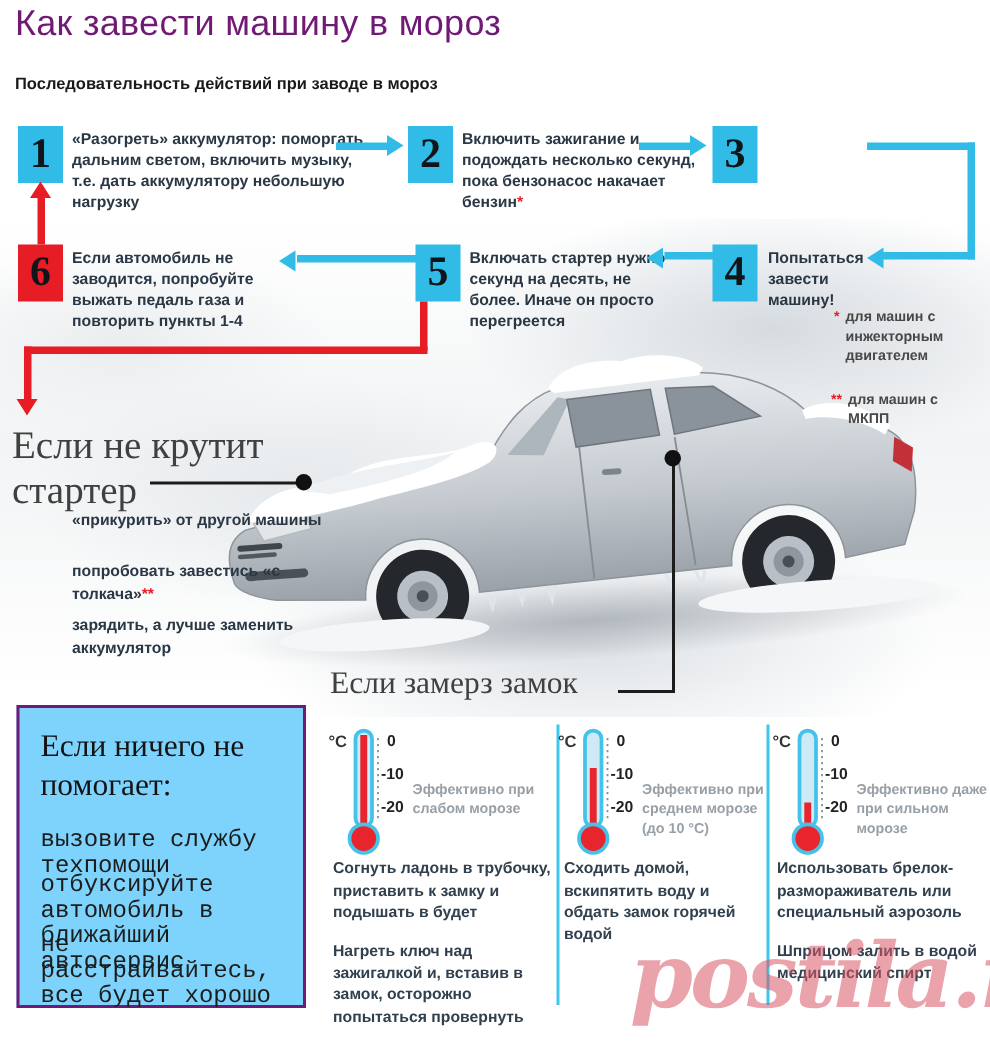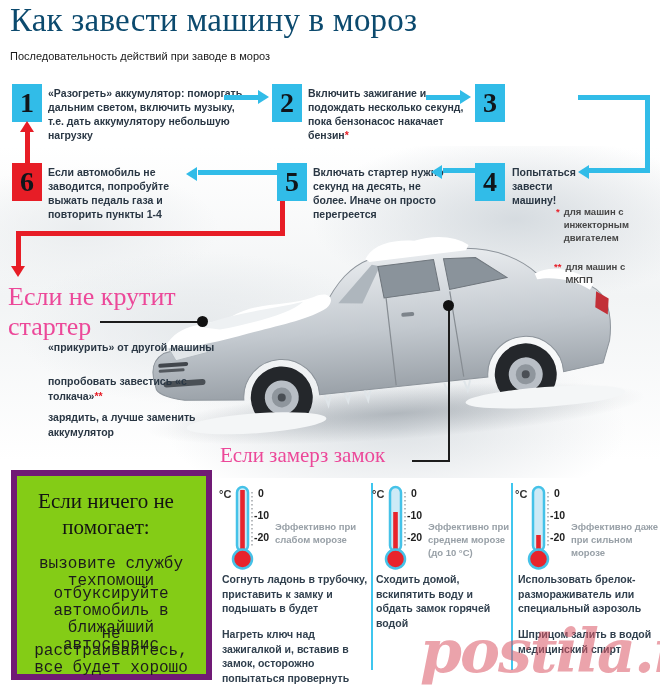--- a/index.html
+++ b/index.html
@@ -1,49 +1,49 @@
 <!DOCTYPE html>
 <html><head>
 <meta charset="utf-8">
 <style>
   html,body{margin:0;padding:0;background:#fff;}
   .stage{position:relative;width:660px;height:696px;background:#fff;overflow:hidden;
          font-family:"Liberation Sans",sans-serif;}
   
-  .title{position:absolute;left:10px;top:2px;font-family:Liberation Serif, serif;
-         font-size:33px;font-weight:400;color:#0c4a6e;letter-spacing:.2px;}
-  .subtitle{position:absolute;left:10px;top:50px;font-size:11px;font-weight:400;color:#1a1a1a;}
+  .title{position:absolute;left:10px;top:2px;font-family:Liberation Sans, sans-serif;
+         font-size:24px;font-weight:400;color:#701a75;letter-spacing:.2px;}
+  .subtitle{position:absolute;left:10px;top:50px;font-size:11px;font-weight:700;color:#1a1a1a;}
   .stepnum{position:absolute;width:30px;height:38px;display:flex;align-items:center;justify-content:center;
            font-family:"Liberation Serif",serif;font-weight:700;font-size:28px;color:#10151a;}
   .cyanbox{background:#31bce8;}
   .redbox{background:#e71d26;}
   .steptext{position:absolute;font-size:10.5px;font-weight:700;line-height:14px;color:#2a3744;}
   .mark{color:#e71d26;font-weight:700;}
   .fnote{position:absolute;display:flex;gap:4px;font-size:9.5px;font-weight:700;line-height:13px;color:#474747;}
-  .serifhead{position:absolute;font-family:"Liberation Serif",serif;color:#ec4899;}
+  .serifhead{position:absolute;font-family:"Liberation Serif",serif;color:#404040;}
   .starter-item{position:absolute;font-size:10.5px;font-weight:700;line-height:14.5px;color:#2a3744;margin-left:40px;}
   .effect{position:absolute;font-size:9.5px;font-weight:700;line-height:13px;color:#98a0a7;}
   .tip{position:absolute;font-size:10.5px;font-weight:700;line-height:14.5px;color:#31404e;}
   
   .hline,.vline{position:absolute;}
   .hline{height:5px;} .vline{width:5px;}
   .cyan{background:#31bce8;} .red{background:#e71d26;}
   .head-r{position:absolute;width:0;height:0;border-top:7px solid transparent;
           border-bottom:7px solid transparent;border-left:11px solid #31bce8;}
   .head-l{position:absolute;width:0;height:0;border-top:7px solid transparent;
           border-bottom:7px solid transparent;border-right:11px solid #31bce8;}
   .head-u{position:absolute;width:0;height:0;border-left:7px solid transparent;
           border-right:7px solid transparent;border-bottom:11px solid #e71d26;}
   .head-d{position:absolute;width:0;height:0;border-left:7px solid transparent;
           border-right:7px solid transparent;border-top:11px solid #e71d26;}
   .thinline{position:absolute;background:#1c1c1c;}
   .dot{position:absolute;width:11px;height:11px;border-radius:50%;background:#111;}
   .divider{position:absolute;width:2px;background:#3fc6ee;}
   
-  .helpbox{position:absolute;left:11px;top:470px;width:189px;height:198px;border:6px solid #701a75;background:#84cc16;text-align:center;}
+  .helpbox{position:absolute;left:11px;top:470px;width:189px;height:198px;border:2px solid #701a75;background:#7dd3fc;}
   .helpbox .hb-head{position:absolute;left:14px;top:12px;font-family:"Liberation Serif",serif;
                     font-size:21px;line-height:26px;color:#131313;}
   .hb-item{position:absolute;left:14px;font-family:Liberation Mono, monospace;font-size:16px;
            line-height:17px;color:#1c1c1c;width:160px;}
   
   .snow-bg{position:absolute;left:0;top:146px;width:660px;height:332px;
     background:
       radial-gradient(290px 120px at 78% 22%, rgba(210,216,221,.9), rgba(210,216,221,0) 70%),
       radial-gradient(260px 110px at 30% 55%, rgba(226,230,233,.8), rgba(226,230,233,0) 70%),
       radial-gradient(320px 120px at 60% 85%, rgba(208,214,219,.7), rgba(208,214,219,0) 72%),

